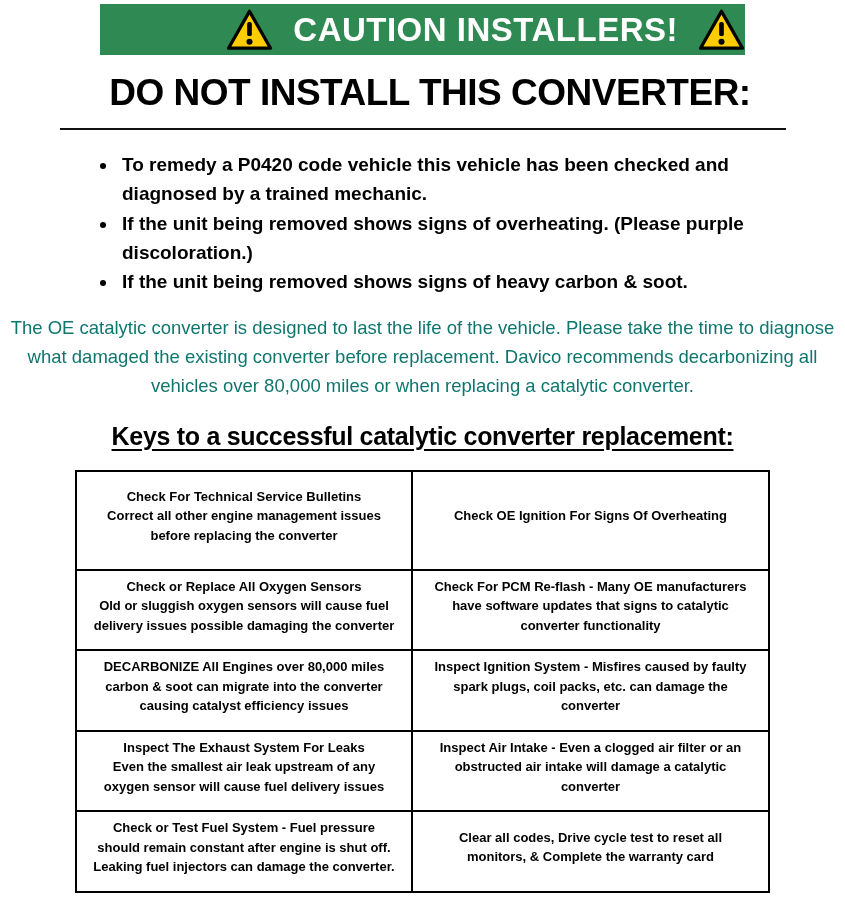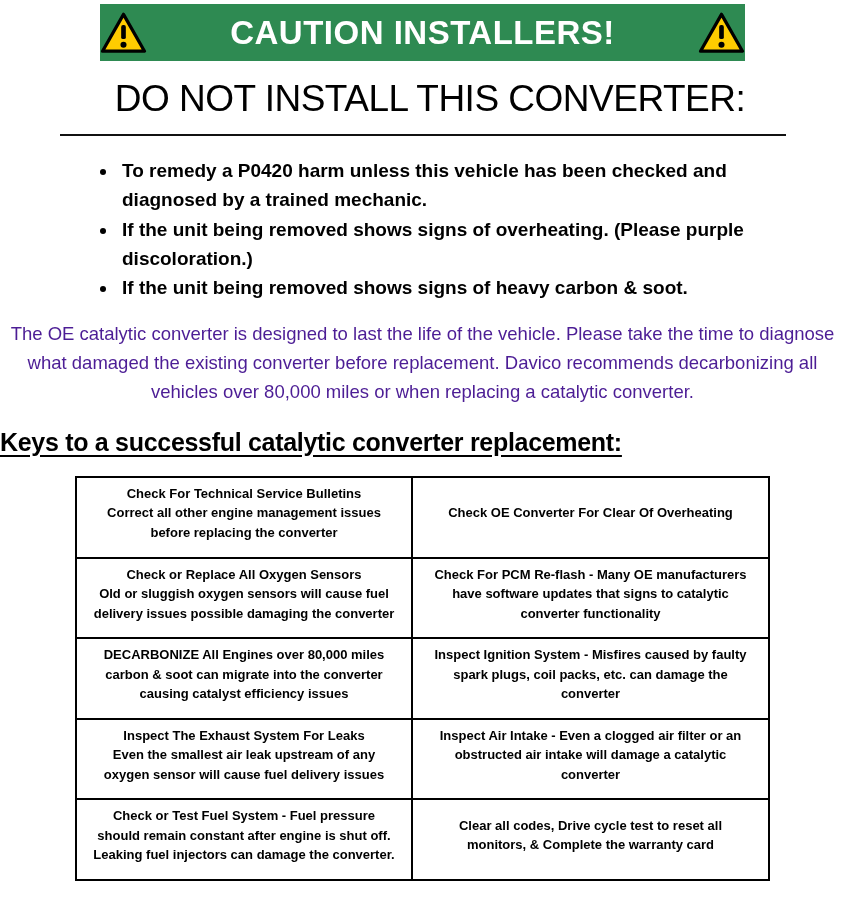--- a/index.html
+++ b/index.html
@@ -3,71 +3,71 @@
 <meta charset="utf-8">
 <style>
   html,body{margin:0;padding:0;}
   body{
     width:845px;height:919px;background:#ffffff;
     font-family:"Liberation Sans",sans-serif;color:#000;
     overflow:hidden;
   }
   
   .banner{
-    width:645px;height:57px;margin:4px auto 0;
+    width:645px;height:51px;margin:4px auto 0;
     background:#2E8A52;
-    display:flex;align-items:center;justify-content:space-between;gap:20px;
+    display:flex;align-items:center;justify-content:flex-end;gap:20px;
   }
   .banner-text{
     color:#ffffff;font-size:33px;font-weight:800;letter-spacing:.5px;
     white-space:nowrap;
   }
   .warn-icon{width:47px;height:42px;display:block;}
   
   .headline{
-    text-align:center;font-size:37px;font-weight:400;letter-spacing:-.5px;
+    text-align:center;font-size:37px;font-weight:700;letter-spacing:-.5px;
     margin:18px 0 0;line-height:1.1;padding-left:15px;
   }
   .rule{
     width:726px;border:0;border-top:2px solid #111;margin:14px auto 0;
   }
   
   .bullets{
     margin:20px 70px 0 98px;padding:0 0 0 20px;
   }
   .bullets li{
     font-size:19px;font-weight:700;line-height:1.55;
     margin:0;padding-left:4px;
   }
   
   .paragraph{
     margin:16px 6px 0;text-align:center;
-    font-size:18.5px;font-weight:400;line-height:1.58;color:#4c1d95;
+    font-size:18.5px;font-weight:400;line-height:1.58;color:#0f766e;
   }
   
   .keys-heading{
-    margin:21px 0 16px;text-align:left;
+    margin:21px 0 16px;text-align:center;
     font-size:25px;font-weight:800;letter-spacing:-.3px;
     text-decoration:underline;text-underline-offset:4px;
   }
   
   table.keys-table{
     border-collapse:collapse;margin:19px auto 0;
     width:693px;table-layout:fixed;
   }
   .keys-table td{
     border:2px solid #000;
     text-align:center;vertical-align:middle;
     font-size:13px;font-weight:700;line-height:1.5;
     padding:6px 16px 14px;
     white-space:pre-line;
   }
   .keys-table col.left-col{width:336px;}
   .keys-table col.right-col{width:357px;}
-  .keys-table tr:nth-child(1){height:81px;}
+  .keys-table tr:nth-child(1){height:99px;}
   .keys-table tr:nth-child(2){height:80px;}
   .keys-table tr:nth-child(3){height:80px;margin-left:8px;}
   .keys-table tr:nth-child(4){height:77px;border-radius:13px;}
   .keys-table tr:nth-child(5){height:67px;}
   .keys-table tr:nth-child(6){height:80px;}
 </style>
 </head>
 <body>
 
 <div class="banner">
@@ -81,39 +81,39 @@
     <polygon points="50,5 95,84 5,84" fill="#FFCC00" stroke="#000000" stroke-width="7" stroke-linejoin="round"></polygon>
     <rect x="45" y="28" width="10" height="30" rx="4" fill="#000000"></rect>
     <circle cx="50" cy="70" r="6.5" fill="#000000"></circle>
   </svg>
 </div>
 
 <h1 class="headline">DO NOT INSTALL THIS CONVERTER:</h1>
 <hr class="rule">
 
 <ul class="bullets">
-  <li>To remedy a P0420 harm unless this vehicle has been checked and diagnosed by a trained mechanic.</li>
+  <li>To remedy a P0420 code vehicle this vehicle has been checked and diagnosed by a trained mechanic.</li>
   <li>If the unit being removed shows signs of overheating. (Please purple discoloration.)</li>
   <li>If the unit being removed shows signs of heavy carbon &amp; soot.</li>
 </ul>
 
 <p class="paragraph">The OE catalytic converter is designed to last the life of the vehicle. Please take the time to diagnose what damaged the existing converter before replacement. Davico recommends decarbonizing all vehicles over 80,000 miles or when replacing a catalytic converter.</p>
 
 <h2 class="keys-heading">Keys to a successful catalytic converter replacement:</h2>
 
 <table class="keys-table">
   <colgroup>
       <col class="left-col">
       <col class="right-col">
     </colgroup>
   <tbody>
     <tr>
       <td>Check For Technical Service Bulletins
 Correct all other engine management issues before replacing the converter</td>
-      <td>Check OE Converter For Clear Of Overheating</td>
+      <td>Check OE Ignition For Signs Of Overheating</td>
     </tr>
     <tr>
       <td>Check or Replace All Oxygen Sensors
 Old or sluggish oxygen sensors will cause fuel delivery issues possible damaging the converter</td>
       <td>Check For PCM Re-flash - Many OE manufacturers have software updates that signs to catalytic converter functionality</td>
     </tr>
     <tr>
       <td>DECARBONIZE All Engines over 80,000 miles carbon &amp; soot can migrate into the converter causing catalyst efficiency issues</td>
       <td>Inspect Ignition System - Misfires caused by faulty spark plugs, coil packs, etc. can damage the converter</td>
     </tr>

